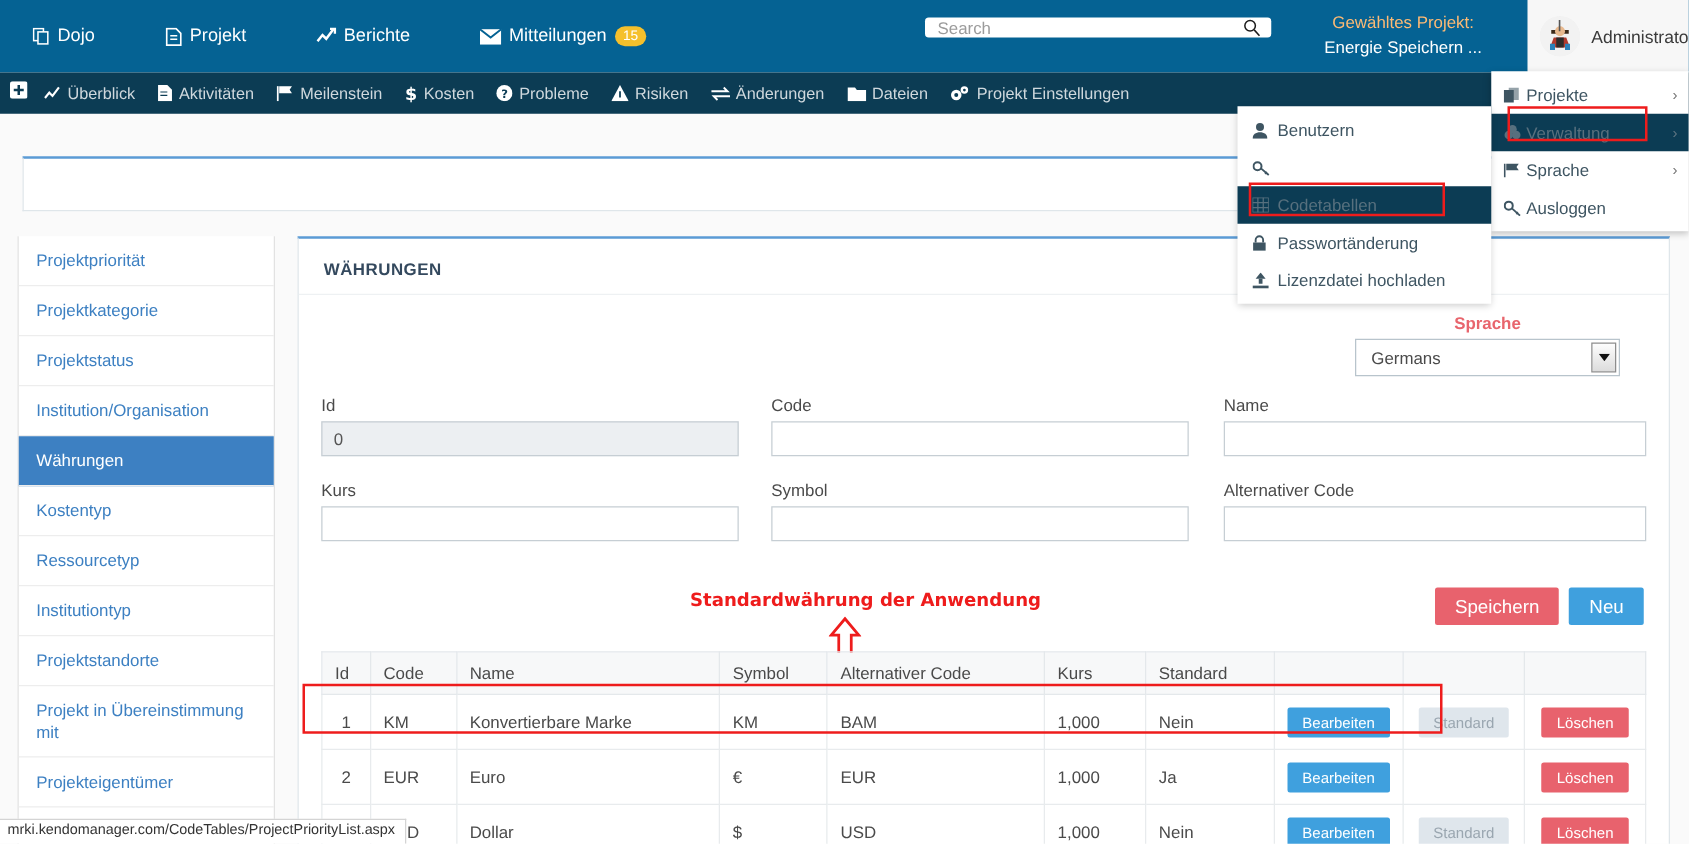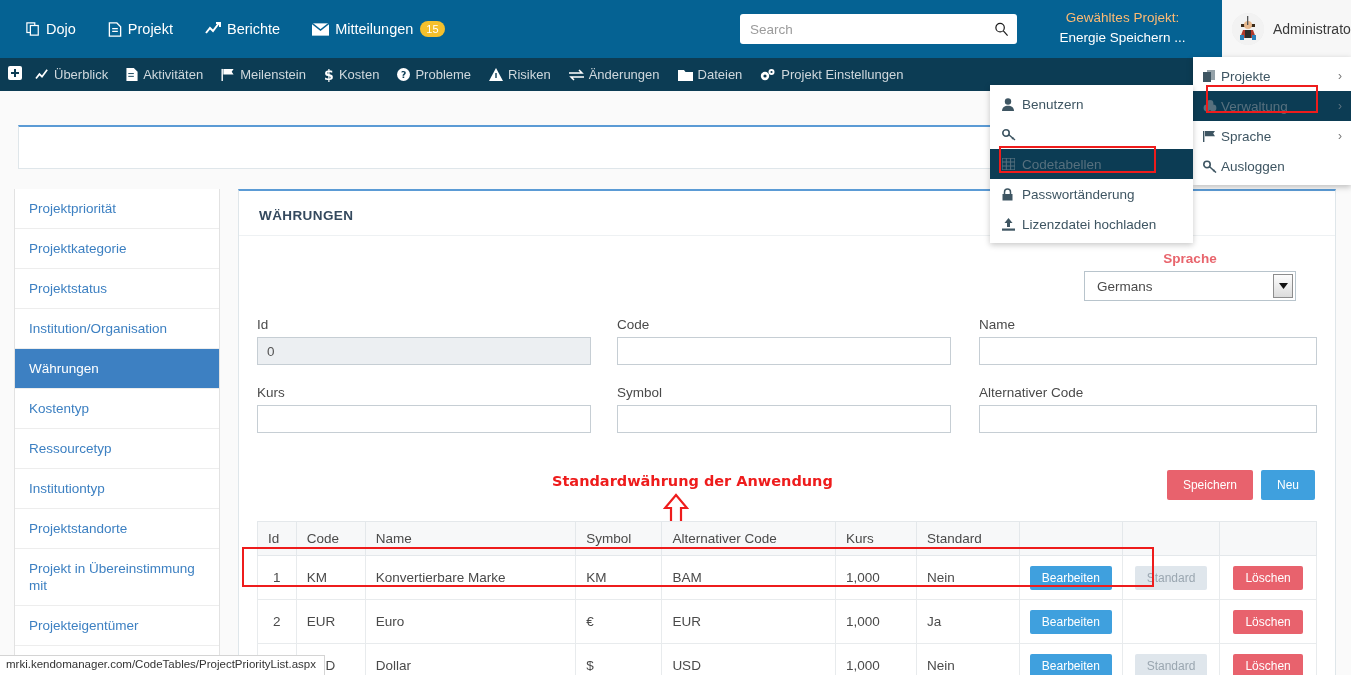--- a/index.html
+++ b/index.html
@@ -26,34 +26,34 @@
   .logo-text { margin-left: 3px; line-height: 1; }
   .logo-kendo {
     font-family: "DejaVu Sans", sans-serif; font-weight: bold; font-size: 23px;
     letter-spacing: 1px; color: #ffffff;
   }
   .logo-manager {
     font-family: "DejaVu Sans", sans-serif; font-size: 13px; letter-spacing: 2px;
     color: #ffffff; margin-top: 1px;
   }
 
-  .mainnav { display: flex; align-items: flex-start; margin-left: 10px; }
+  .mainnav { display: flex; align-items: flex-start; margin-left: 10px; gap: 24px; }
   .mainnav a {
     color: #ffffff; text-decoration: none; font-size: 14.5px;
     padding: 0 16px; display: flex; align-items: center; height: 58px;
     white-space: nowrap;
   }
   .mainnav .ico { margin-right: 6px; display: inline-flex; align-items: center; }
   .badge-count {
     background: #f5c02c; color: #fff; border-radius: 10px;
     font-size: 11px; padding: 1px 6px; margin-left: 7px; line-height: 14px;
   }
 
   .search-wrap {
-    position: absolute; left: 740px; top: 14px; width: 277px; height: 30px;
+    position: absolute; left: 740px; top: 14px; width: 277px; height: 16px;
     background: #fff; border-radius: 3px; display: flex; align-items: center;
   }
   .search-wrap input {
     border: 0; outline: 0; flex: 1; height: 28px; padding: 0 10px;
     font-size: 13.5px; color: #555; background: transparent;
     font-family: "Liberation Sans", sans-serif;
   }
   .search-wrap input::placeholder { color: #9b9b9b; }
   .search-btn {
     width: 32px; height: 28px; display:flex; align-items:center; justify-content:center;
@@ -172,21 +172,21 @@
   .field input.readonly { background: #eceff2; }
 
   .annot {
     position: absolute; left: 313px; top: 282px;
     color: #ee1c1c; font-weight: bold; font-size: 14.5px;
     font-family: "DejaVu Sans", sans-serif; white-space: nowrap;
   }
 
   .btn {
     display: inline-flex; align-items: center; justify-content: center;
-    border: 0; cursor: pointer; color: #fff; font-size: 12px;
+    border: 0; cursor: pointer; color: #fff; font-size: 15px;
     font-family: "Liberation Sans", sans-serif; border-radius: 2px;
   }
   .btn-red { background: #e8626d; }
   .btn-blue { background: #3fa0de; }
   .btn-grey { background: #dfe6ec; color: #9aa6b0; }
 
   .actbar { position: absolute; right: 20px; top: 279px; display: flex; gap: 8px; }
   .actbar .btn { height: 30px; padding: 0 16px; }
 
   

